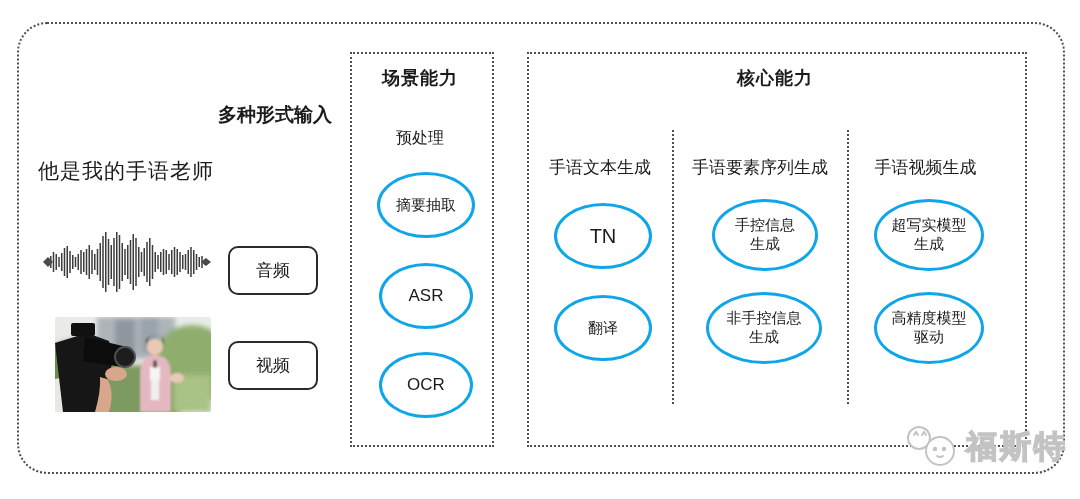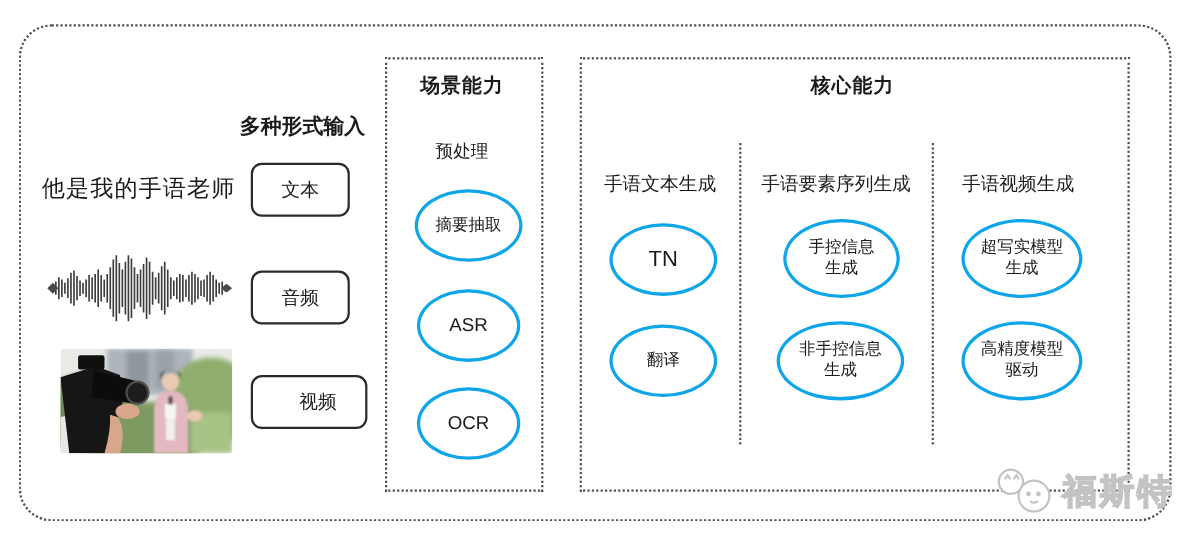--- a/index.html
+++ b/index.html
@@ -86,27 +86,24 @@
     </g>
     <path d="M0 62 L22 58 L32 95 L0 95 Z" fill="#e9e7e4"></path>
     <path d="M0 26 L32 16 L54 24 L58 44 L42 95 L8 95 Z" fill="#161616"></path>
     <path d="M30 20 L72 30 L68 50 L28 44 Z" fill="#0c0c0c"></path>
     <circle cx="70" cy="40" r="10" fill="#1d1d1d" stroke="#4e4e4e" stroke-width="2"></circle>
     <rect x="16" y="6" width="24" height="13" rx="2" fill="#101010"></rect>
     <ellipse cx="61" cy="57" rx="11" ry="7" fill="#d8a78b"></ellipse>
     <path d="M52 62 Q60 74 54 95 L40 95 Q46 74 45 60 Z" fill="#d8a78b"></path>
   </svg>
 
-  <div class="io-box" style="left:228px;top:148px;">
-    <span>文本</span>
-  </div>
   <div class="io-box" style="left:228px;top:246px;">
     <span>音频</span>
   </div>
-  <div class="io-box" style="left:228px;top:341px;padding-left:16px;">
+  <div class="io-box" style="left:228px;top:341px;">
     <span>视频</span>
   </div>
 
   <div class="dash-box scene-panel"></div>
   <div class="panel-title" style="left:350px;top:66px;width:140px;">场景能力</div>
   <div class="panel-sub" style="left:350px;top:128px;width:140px;">预处理</div>
   <div class="ellipse" style="left:377px;top:172px;width:92px;height:60px;">摘要抽取</div>
   <div class="ellipse" style="left:379px;top:263px;width:88px;height:60px;font-size:17px;">ASR</div>
   <div class="ellipse" style="left:379px;top:352px;width:88px;height:60px;font-size:17px;">OCR</div>
 

